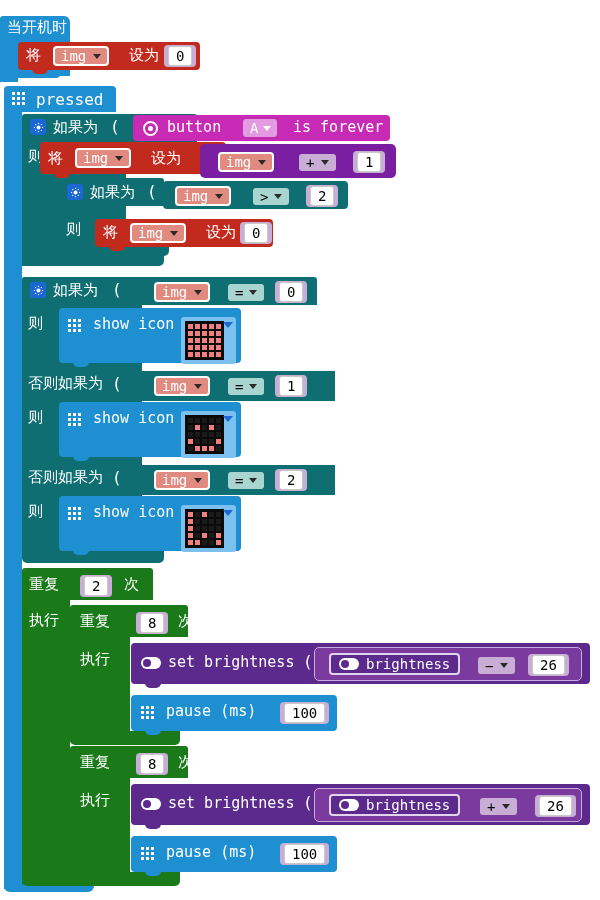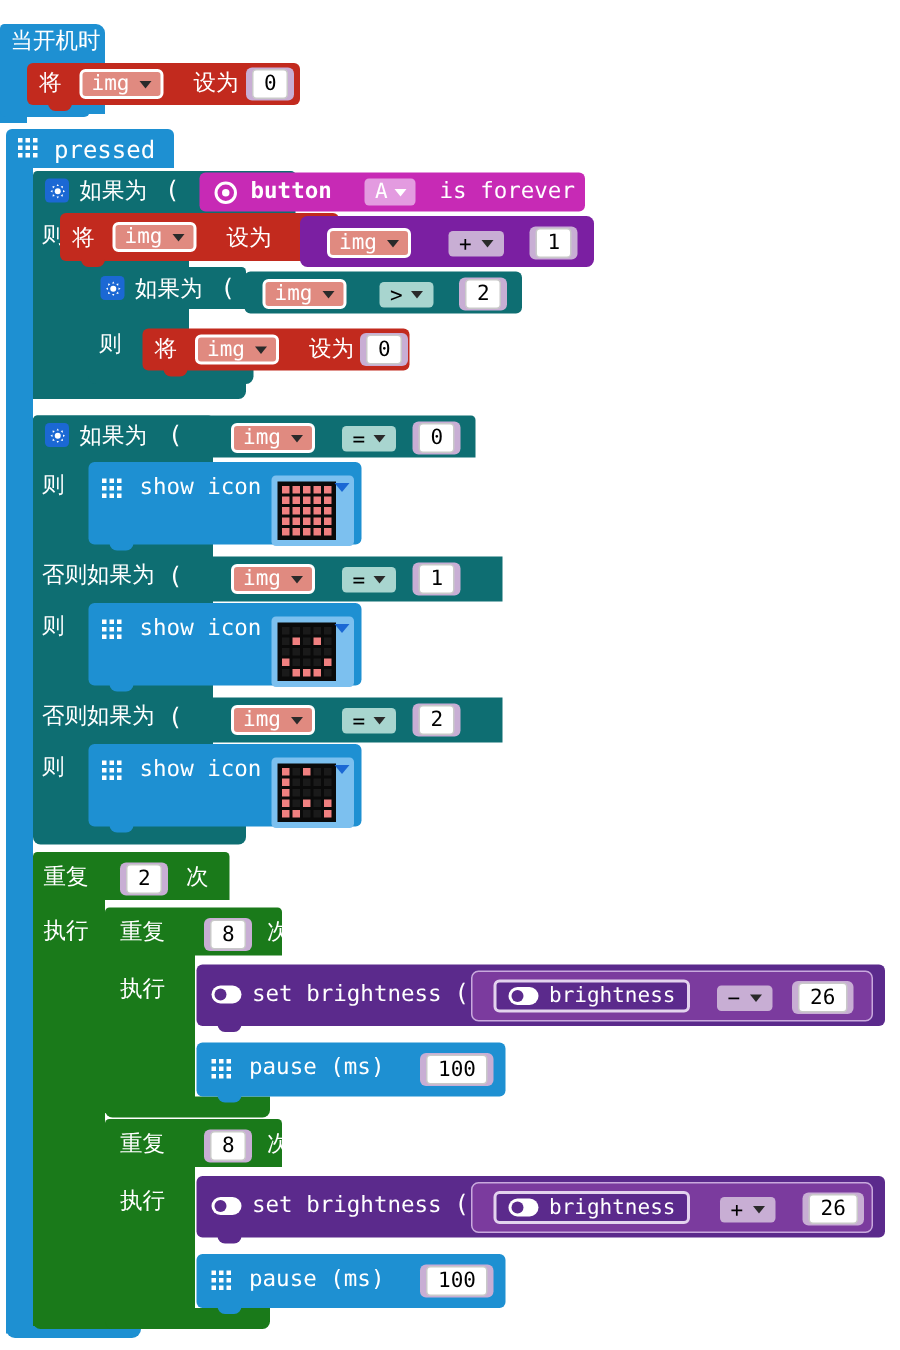--- a/index.html
+++ b/index.html
@@ -130,21 +130,21 @@
       </svg>
   </div>
   <div class="lbl cn" style="position:absolute;left:53px;top:104px;">如果为</div>
   <div class="lbl cn" style="position:absolute;left:28px;top:133px;">则</div>
   <div class="lbl" style="position:absolute;left:110px;top:103px;font-size:16px;">(</div>
 
   <div class="blk" style="left:133px;top:99px;width:257px;height:26px;background:#c72ab5;border-radius:4px;"></div>
   <span class="radio" style="position:absolute;left:143px;top:105px;">
       <i></i>
     </span>
-  <div class="lbl" style="position:absolute;left:167px;top:104px;font-weight:bold;">button</div>
+  <div class="lbl" style="position:absolute;left:167px;top:104px;">button</div>
   <div class="rep dropfield" style="left:243px;top:103px;height:18px;background:#e39be0;border-radius:3px;">
     <span style="color:#fff;">A</span>
     <span class="caret"></span>
   </div>
   <div class="lbl" style="position:absolute;left:293px;top:104px;">is forever</div>
 
   <div class="blk" style="left:40px;top:126px;width:186px;height:32px;background:#c22a1e;border-radius:4px;"></div>
   <div class="blk" style="left:54px;top:157px;width:16px;height:5px;background:#c22a1e;border-radius:0 0 6px 6px;"></div>
   <div class="lbl cn" style="position:absolute;left:48px;top:135px;">将</div>
   <div class="rep" style="left:75px;top:132px;height:20px;background:#e08a80;border:2px solid #ffffff;border-radius:4px;padding:0 6px;">

